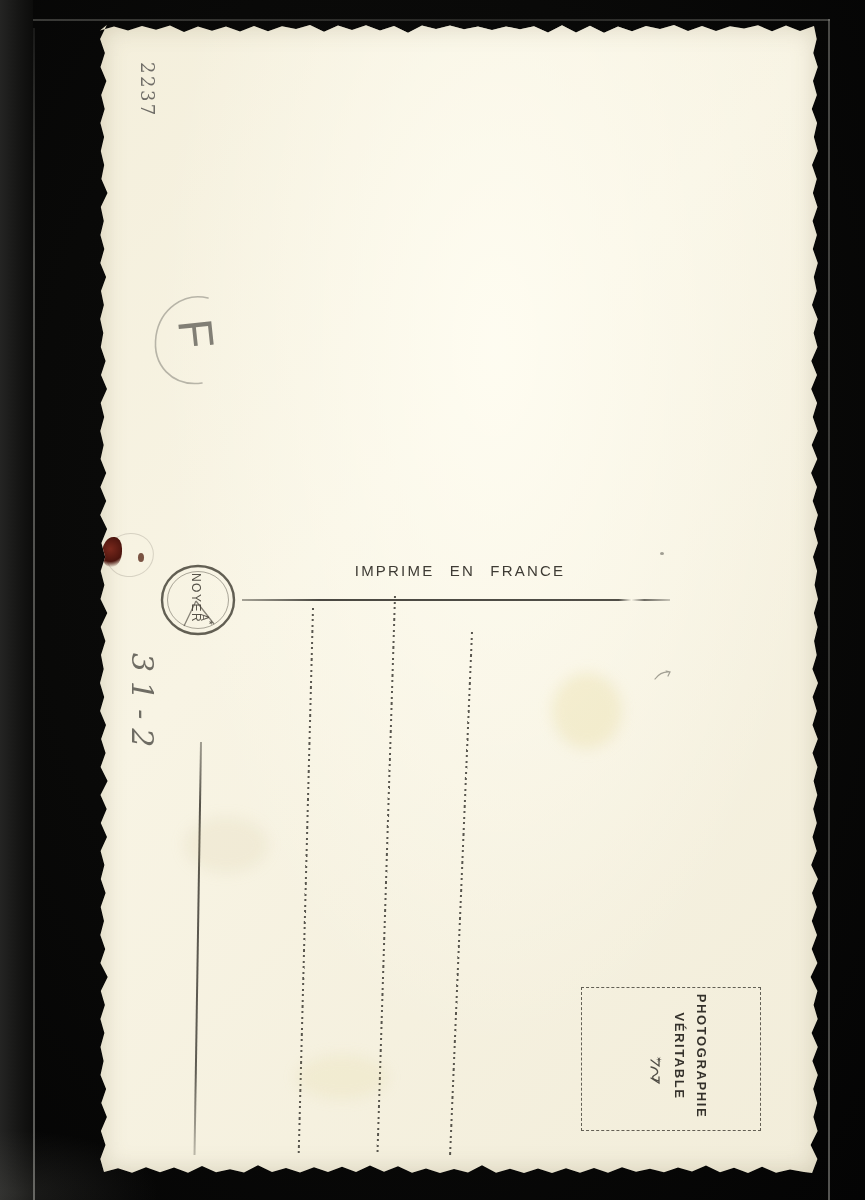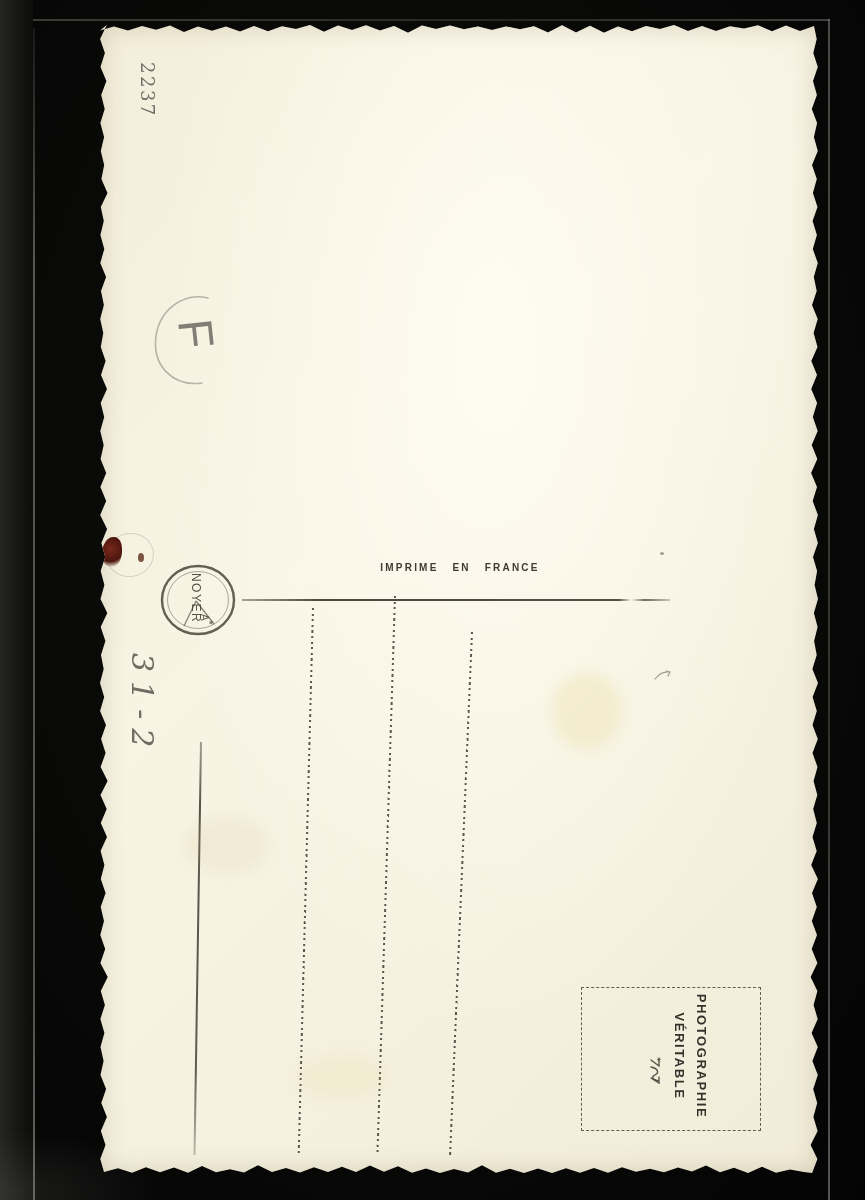--- a/index.html
+++ b/index.html
@@ -27,21 +27,21 @@
   
   .corner-number{left:58px;top:37px;transform:rotate(90deg);transform-origin:top left;
         font-family:"DejaVu Serif", serif;font-size:18px;letter-spacing:2.5px;
         color:rgba(92,90,86,.88);white-space:nowrap;}
   
   .pencil-circle-svg{left:46px;top:266px;}
   
   .noyer-svg{left:59px;top:536px;}
   
   .imprint{left:252px;top:537px;width:216px;text-align:center;
-        font-size:10px;font-weight:700;letter-spacing:2.2px;word-spacing:9px;
+        font-size:15px;font-weight:400;letter-spacing:2.2px;word-spacing:9px;
         color:#3e3b34;white-space:nowrap;}
   .divider{left:142px;top:574px;width:428px;height:2.2px;
         background:linear-gradient(to right,rgba(62,59,51,.45),rgba(50,48,42,.88) 18%,rgba(50,48,42,.85) 88%,rgba(50,48,42,0) 91%,rgba(50,48,42,.7) 94%,rgba(50,48,42,.25));}
   
   .pencil-note{left:60px;top:628px;transform:rotate(90deg);transform-origin:top left;
         font-family:"DejaVu Serif", serif;font-style:italic;font-size:30px;
         letter-spacing:9px;color:rgba(86,84,76,.85);white-space:nowrap;}
   
   .line-solid{left:100px;top:717px;width:1.6px;height:413px;transform:rotate(.9deg);transform-origin:top center;
         background:linear-gradient(to bottom,rgba(58,55,47,.45),rgba(58,55,47,.85) 15%,rgba(58,55,47,.8) 80%,rgba(58,55,47,.3));}

